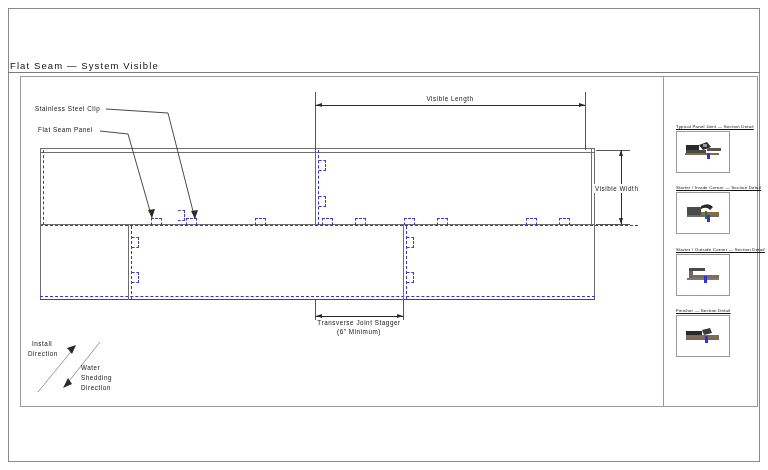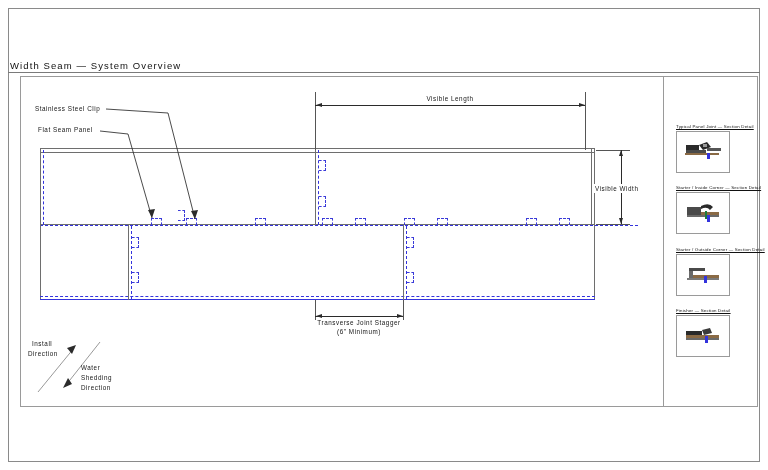--- a/index.html
+++ b/index.html
@@ -69,21 +69,21 @@
 </head>
 <body>
 
 <div id="sheet">
 
   <div class="abs outer-border"></div>
   <div class="abs title-rule"></div>
   <div class="abs inner-frame"></div>
   <div class="abs detail-divider"></div>
 
-  <div class="abs sheet-title">Width Seam  —  System Overview</div>
+  <div class="abs sheet-title">Flat Seam  —  System Visible</div>
 
   <div class="abs pline hline" style="left:40px;top:148px;width:555px;"></div>
   <div class="abs pline hline" style="left:40px;top:152px;width:555px;"></div>
   <div class="abs pline vline" style="left:40px;top:148px;height:76px;"></div>
   <div class="abs pline vline" style="left:594px;top:148px;height:76px;"></div>
   <div class="abs pline vline" style="left:591px;top:148px;height:76px;"></div>
 
   <div class="abs pline hline" style="left:40px;top:224px;width:555px;"></div>
   <div class="abs seam-h" style="left:40px;top:225px;width:598px;"></div>
 

